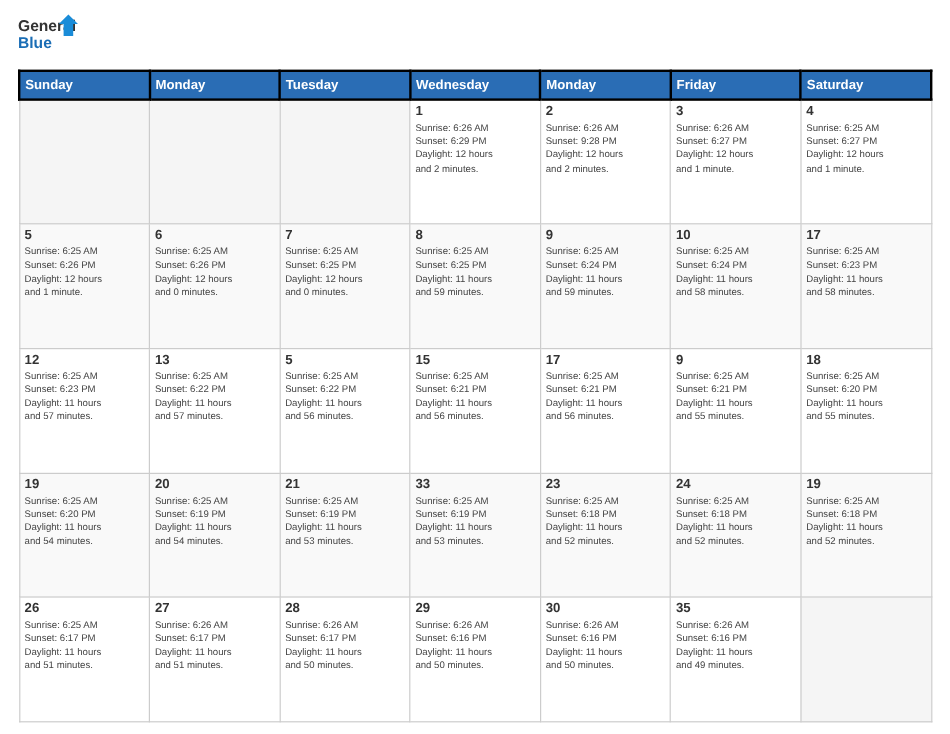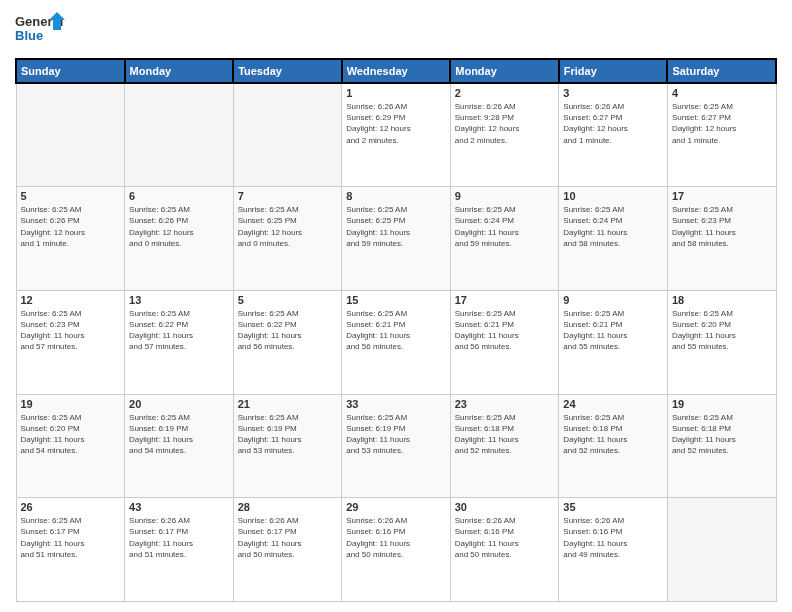--- a/index.html
+++ b/index.html
@@ -304,21 +304,21 @@
         </tr>
         <tr>
           <td>
             <span class="day-num">26</span>
             <div class="cell-text">Sunrise: 6:25 AM</div>
             <div class="cell-text">Sunset: 6:17 PM</div>
             <div class="cell-text">Daylight: 11 hours</div>
             <div class="cell-text">and 51 minutes.</div>
           </td>
           <td>
-            <span class="day-num">43</span>
+            <span class="day-num">27</span>
             <div class="cell-text">Sunrise: 6:26 AM</div>
             <div class="cell-text">Sunset: 6:17 PM</div>
             <div class="cell-text">Daylight: 11 hours</div>
             <div class="cell-text">and 51 minutes.</div>
           </td>
           <td>
             <span class="day-num">28</span>
             <div class="cell-text">Sunrise: 6:26 AM</div>
             <div class="cell-text">Sunset: 6:17 PM</div>
             <div class="cell-text">Daylight: 11 hours</div>

